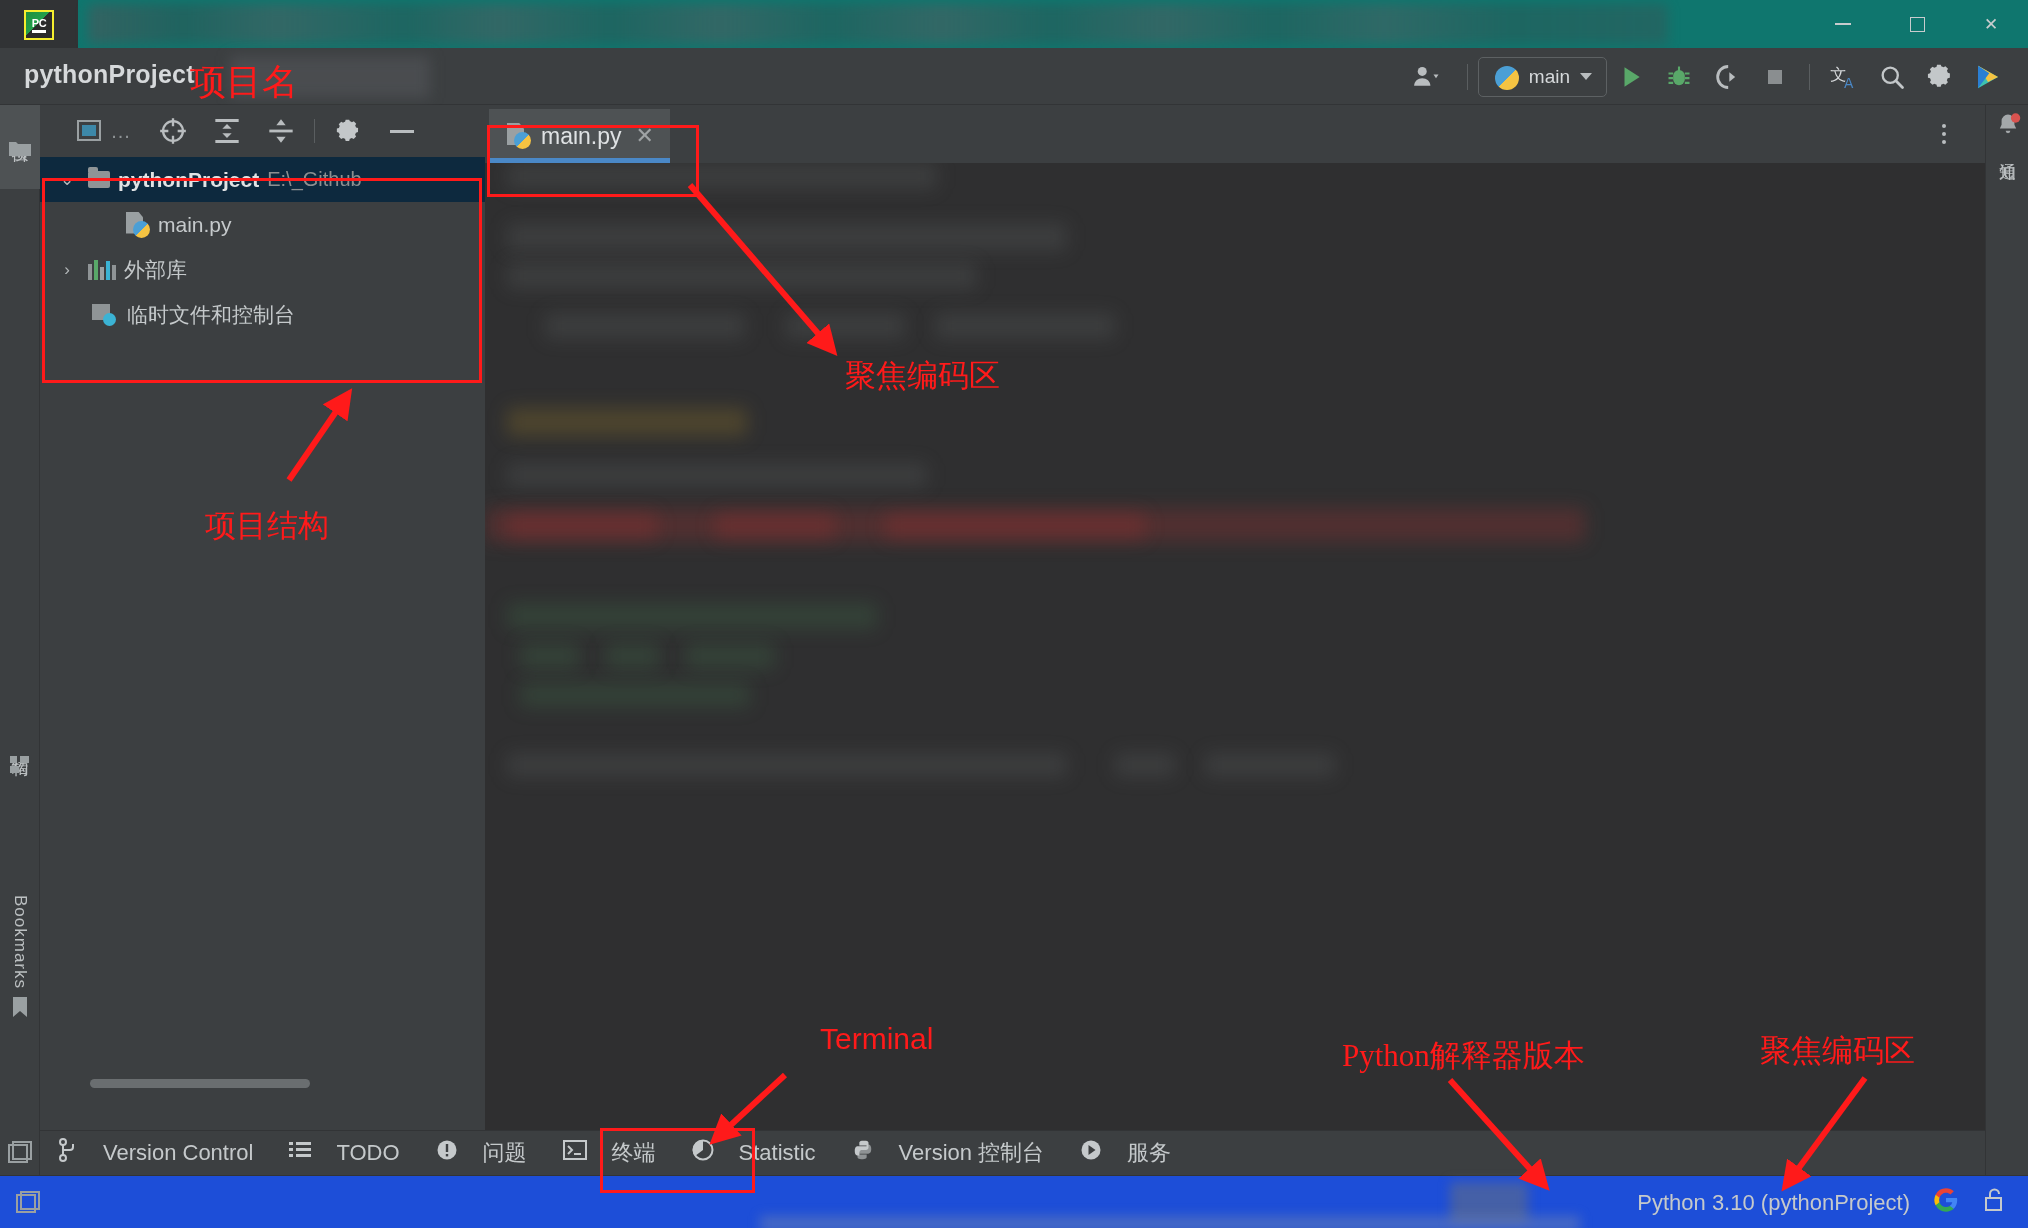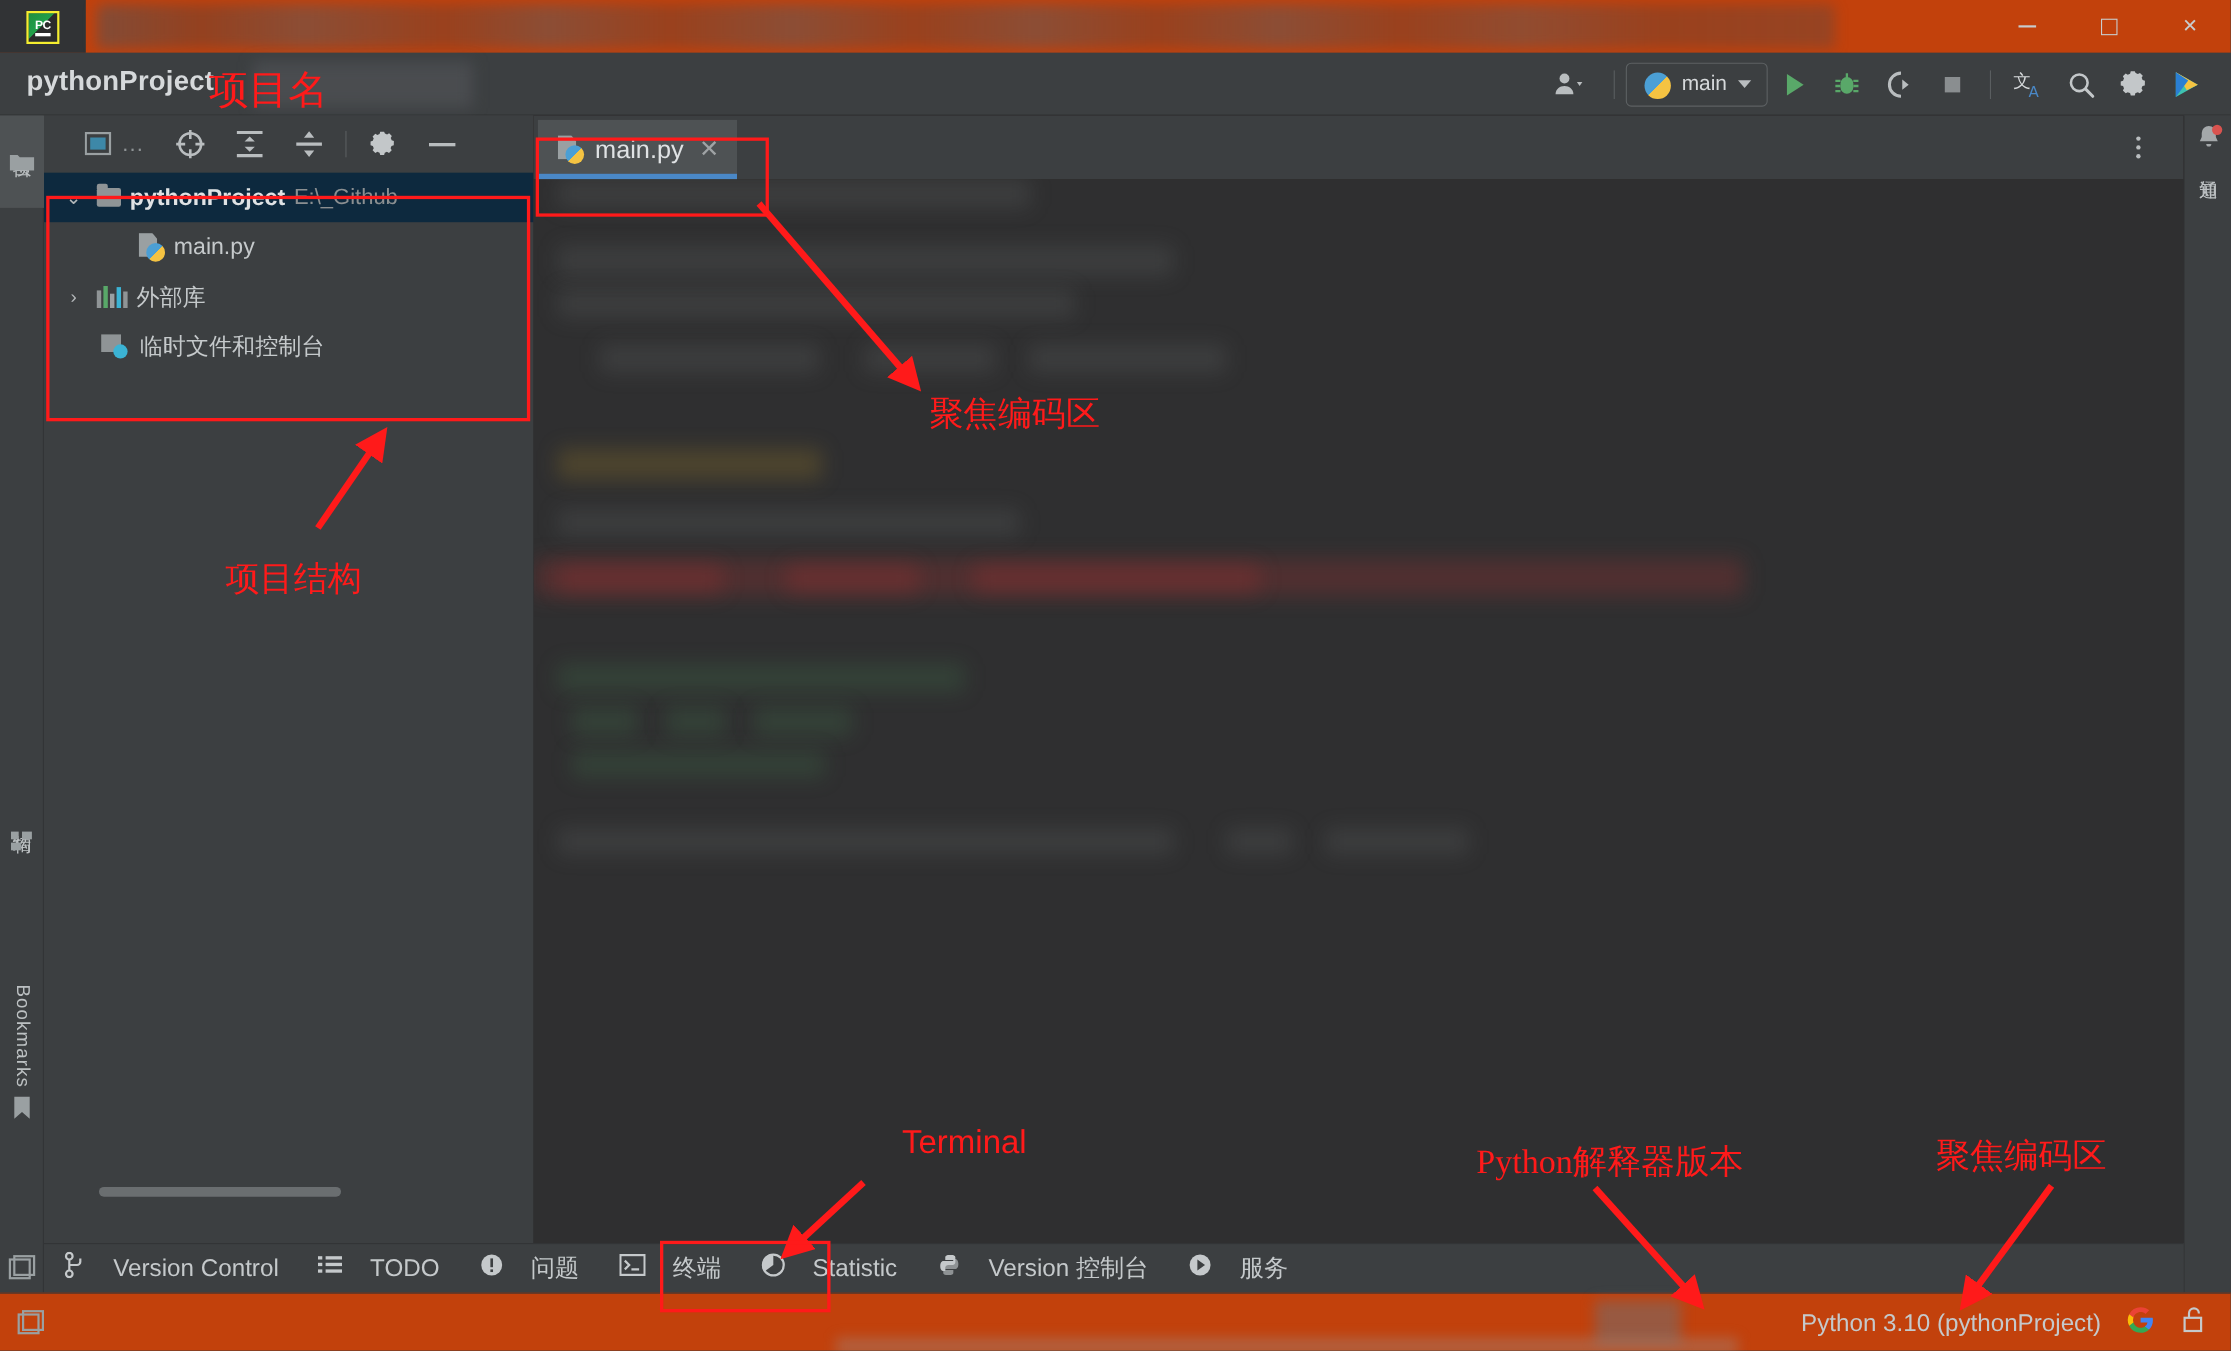--- a/index.html
+++ b/index.html
@@ -11,21 +11,21 @@
   }
   #app {
     position: relative;
     width: 2028px; height: 1228px;
     background: #3c3f41;
   }
 
   
   .titlebar {
     position: absolute; left: 0; top: 0; width: 2028px; height: 48px;
-    background: #c2410c;
+    background: #0f766e;
     display: flex; align-items: center;
   }
   .titlebar-left-corner {
     position:absolute; left:0; top:0; width:78px; height:48px;
     background:#313335;
   }
   .pc-logo {
     position: absolute; left: 24px; top: 10px;
     width: 30px; height: 30px;
     border: 2px solid #f5ee2f;
@@ -219,21 +219,21 @@
     font-size:22px; color:#c5c9cb;
   }
   .bw {
     display:flex; align-items:center; gap:25px; height:45px; padding:0 18px;
     white-space:nowrap;
   }
 
   
   .statusbar {
     position:absolute; left:0; bottom:0; width:2028px; height:53px;
-    background:#c2410c; border-top:1px solid #323436;
+    background:#1d4ed8; border-top:1px solid #323436;
     display:flex; align-items:center;
   }
   .status-left-btn {
     position:absolute; left:8px; top:8px; width:40px;height:38px;
     display:flex;align-items:center;justify-content:center;
   }
   .status-blurseg {
     position:absolute; left:1450px; top:6px; width:78px; height:40px;
     background:rgba(110,114,118,.5); filter:blur(6px);
   }

